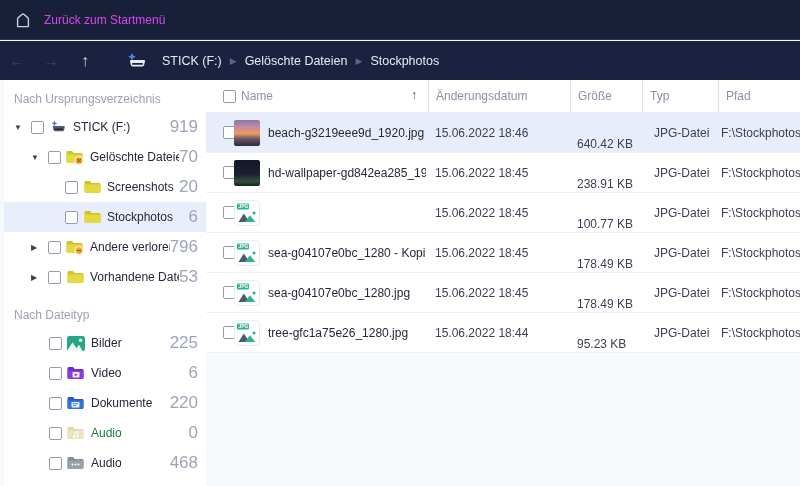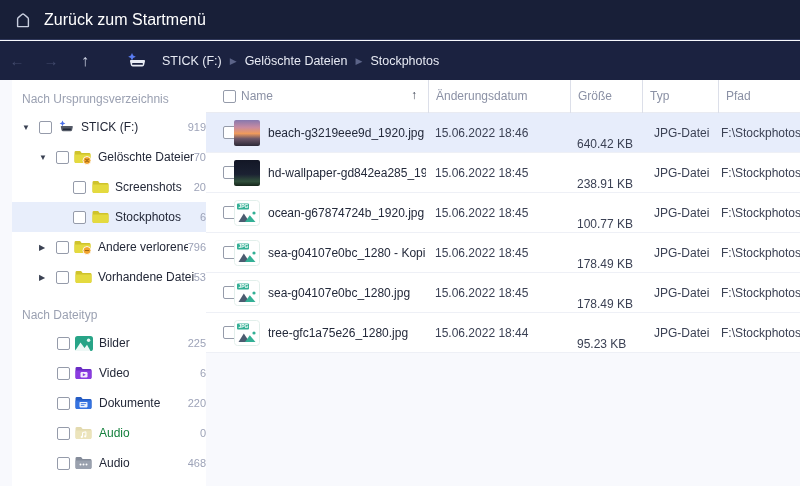--- a/index.html
+++ b/index.html
@@ -5,53 +5,53 @@
   * { margin:0; padding:0; box-sizing:border-box; }
   html,body { width:800px; height:486px; overflow:hidden; background:#f8f9fd;
               font-family:"Liberation Sans", sans-serif; }
   .app { position:relative; width:800px; height:486px; }
 
   
   .topbar { position:absolute; left:0; top:0; width:800px; height:40px;
             background:#181f38; border-bottom:1px solid #2e3658;
             display:flex; align-items:center; }
   .home-btn { display:flex; align-items:center; gap:12px; padding:0 14px; height:100%; cursor:pointer; }
-  .topbar-label { color:#ffffff; font-size:16px; }
+  .topbar-label { color:#d946ef; font-size:12px; }
 
   .navbar { position:absolute; left:0; top:41px; width:800px; height:39px;
             background:#1b2240; display:flex; align-items:center; }
   .nav-arrow { width:34px; text-align:center; font-size:15px; color:#424a6c; }
   .nav-arrow.enabled { color:#ced3e3; font-size:16px; }
   .nav-drive { margin:0 8px 0 24px; display:flex; align-items:center; }
   .crumb { color:#e7eaf3; font-size:12.5px; padding:0 6px; }
   .crumb-sep { color:#5c6488; font-size:9px; padding:0 2px; }
 
   
-  .sidebar { position:absolute; left:12px; top:80px; width:205px; height:406px;
+  .sidebar { position:absolute; left:4px; top:80px; width:205px; height:406px;
              background:#ffffff; border-right:1px solid #e5e7ef; }
   .section-label { color:#9ba1b2; font-size:12px; padding:12px 0 6px 10px; }
   .section-label.second { padding-top:16px; }
 
   .tree-item, .type-item { display:flex; align-items:center; height:30px;
              font-size:12px; color:#232838; cursor:pointer; position:relative; }
   .tree-item.lvl0 { padding-left:10px; }
   .tree-item.lvl1 { padding-left:27px; }
   .tree-item.lvl2 { padding-left:44px; }
   .tree-item.selected { background:#e8eefb; }
   .tri { width:17px; font-size:8px; color:#3a4152; flex:none; }
   .exp-none .tri { visibility:hidden; }
   .cb { width:13px; height:13px; border:1.5px solid #959baa; border-radius:2px;
         background:#fff; flex:none; margin-right:5px; }
   .ico { width:18px; height:16px; flex:none; margin-right:6px; display:none;
          align-items:center; justify-content:center; }
   .ic-drive .ico-drive, .ic-folder .ico-folder, .ic-folder-deleted .ico-folder-deleted,
   .ic-folder-lost .ico-folder-lost, .ic-images .ico-images, .ic-video .ico-video,
   .ic-documents .ico-documents, .ic-audio .ico-audio, .ic-other .ico-other { display:flex; }
   .lbl { font-weight:500; white-space:nowrap; overflow:hidden; }
-  .cnt { margin-left:auto; padding-right:10px; color:#9da3b8; font-size:11px; font-weight:400; }
+  .cnt { margin-left:auto; padding-right:10px; color:#9da3b8; font-size:17px; font-weight:400; }
   .tree-item.ic-folder-lost .cnt { padding-left:0; margin-left:0; }
   .type-item { padding-left:45px; }
   .type-item.disabled .lbl { color:#15803d; }
   .type-item.disabled .ico { opacity:.55; }
 
   
   .main { position:absolute; left:206px; top:80px; width:594px; height:406px; background:#f8f9fd; }
   .thead { position:relative; height:33px; background:#fff; border-bottom:1px solid #e9ebf2;
            font-size:12px; color:#8b91a5; }
   .thead .cb { position:absolute; left:17px; top:10px; }
@@ -332,21 +332,20 @@
         <span class="rc-thumb tb-jpg">
           <svg width="26" height="26" viewBox="0 0 26 26">
             <rect x="0.5" y="0.5" width="25" height="25" rx="3" fill="#ffffff" stroke="#e2efeb"></rect>
             <rect x="3" y="3.5" width="12" height="6" rx="1" fill="#33b095"></rect>
             <text x="4.5" y="8.4" font-size="5" font-weight="bold" fill="#ffffff" font-family="Liberation Sans, sans-serif">JPG</text>
             <path d="M4.5 22 L9.8 13.5 L13.8 19.5 L12.2 22 Z" fill="#4c5b70"></path>
             <path d="M11 22 L15.8 15.2 L21.5 22 Z" fill="#33b095"></path>
             <circle cx="20" cy="13" r="1.6" fill="#33b095"></circle>
           </svg>
         </span>
-        <span class="rc-name">ocean-g67874724b_1920.jpg</span>
         <span class="rc-date">15.06.2022 18:45</span>
         <span class="rc-size">100.77 KB</span>
         <span class="rc-type">JPG-Datei</span>
         <span class="rc-path">F:\Stockphotos</span>
       </div>
 
       <div class="trow th-jpg">
         <span class="cb"></span>
 
         <span class="rc-thumb tb-jpg">

